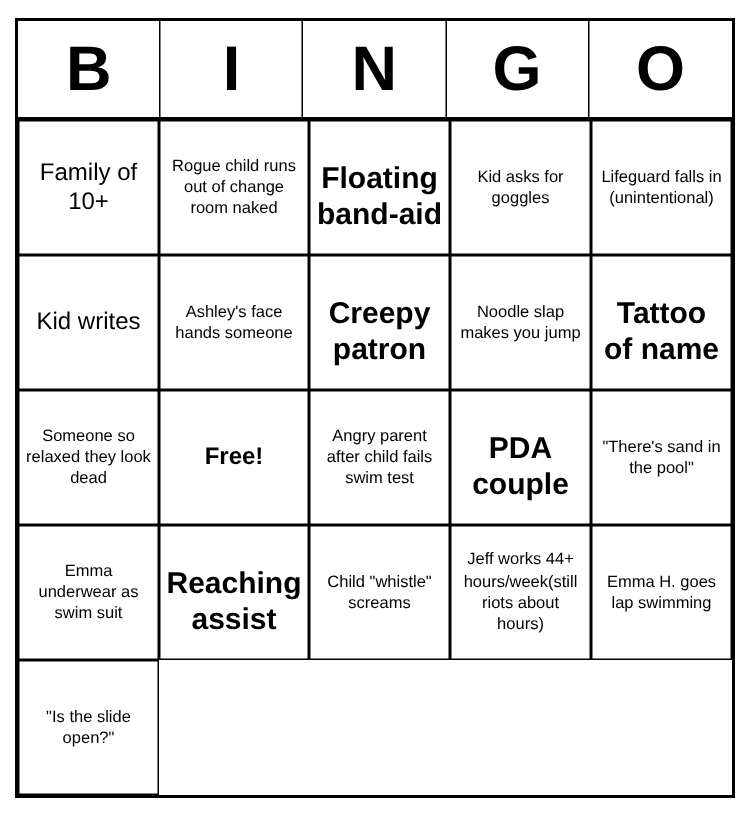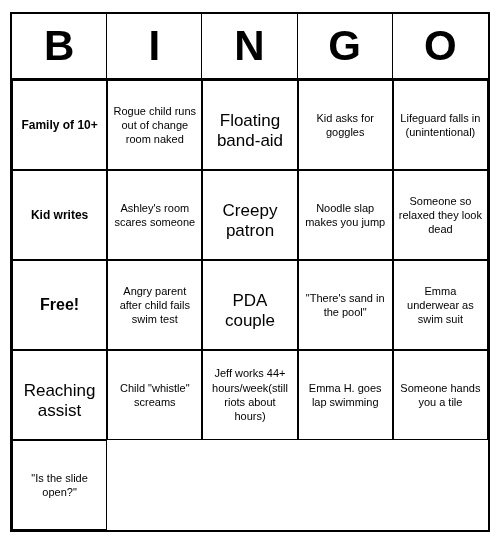--- a/index.html
+++ b/index.html
@@ -42,27 +42,27 @@
       justify-content: center;
       text-align: center;
       padding: 4px;
       position: relative;
     }
     .bingo-cell .cell-text {
       font-size: 11px;
       line-height: 1.3;
     }
     .bingo-cell.large-text .cell-text {
-      font-size: 12px;
-      font-weight: bold;
+      font-size: 16px;
+      font-weight: normal;
       line-height: 1.2;
     }
     .bingo-cell.medium-text .cell-text {
-      font-size: 17px;
-      font-weight: normal;
+      font-size: 20px;
+      font-weight: bold;
       line-height: 1.2;
       margin-top: 12px;
     }
     .bingo-cell.free-space .cell-text {
       font-size: 16px;
       font-weight: bold;
     }
   </style>
 </head>
 <body>
@@ -88,27 +88,30 @@
       <div class="bingo-cell">
         <span class="cell-text">Kid asks for goggles</span>
       </div>
       <div class="bingo-cell">
         <span class="cell-text">Lifeguard falls in (unintentional)</span>
       </div>
       <div class="bingo-cell large-text">
         <span class="cell-text">Kid writes</span>
       </div>
       <div class="bingo-cell">
-        <span class="cell-text">Ashley's room scares someone</span>
+        <span class="cell-text">Ashley's face hands someone</span>
       </div>
       <div class="bingo-cell medium-text">
         <span class="cell-text">Creepy patron</span>
       </div>
       <div class="bingo-cell">
         <span class="cell-text">Noodle slap makes you jump</span>
+      </div>
+      <div class="bingo-cell medium-text">
+        <span class="cell-text">Tattoo of name</span>
       </div>
       <div class="bingo-cell">
         <span class="cell-text">Someone so relaxed they look dead</span>
       </div>
       <div class="bingo-cell free-space">
         <span class="cell-text">Free!</span>
       </div>
       <div class="bingo-cell">
         <span class="cell-text">Angry parent after child fails swim test</span>
       </div>
@@ -127,19 +130,16 @@
       <div class="bingo-cell">
         <span class="cell-text">Child "whistle" screams</span>
       </div>
       <div class="bingo-cell">
         <span class="cell-text">Jeff works 44+ hours/week(still riots about hours)</span>
       </div>
       <div class="bingo-cell">
         <span class="cell-text">Emma H. goes lap swimming</span>
       </div>
       <div class="bingo-cell">
-        <span class="cell-text">Someone hands you a tile</span>
-      </div>
-      <div class="bingo-cell">
         <span class="cell-text">"Is the slide open?"</span>
       </div>
     </div>
 </div>
 
 </body></html>

